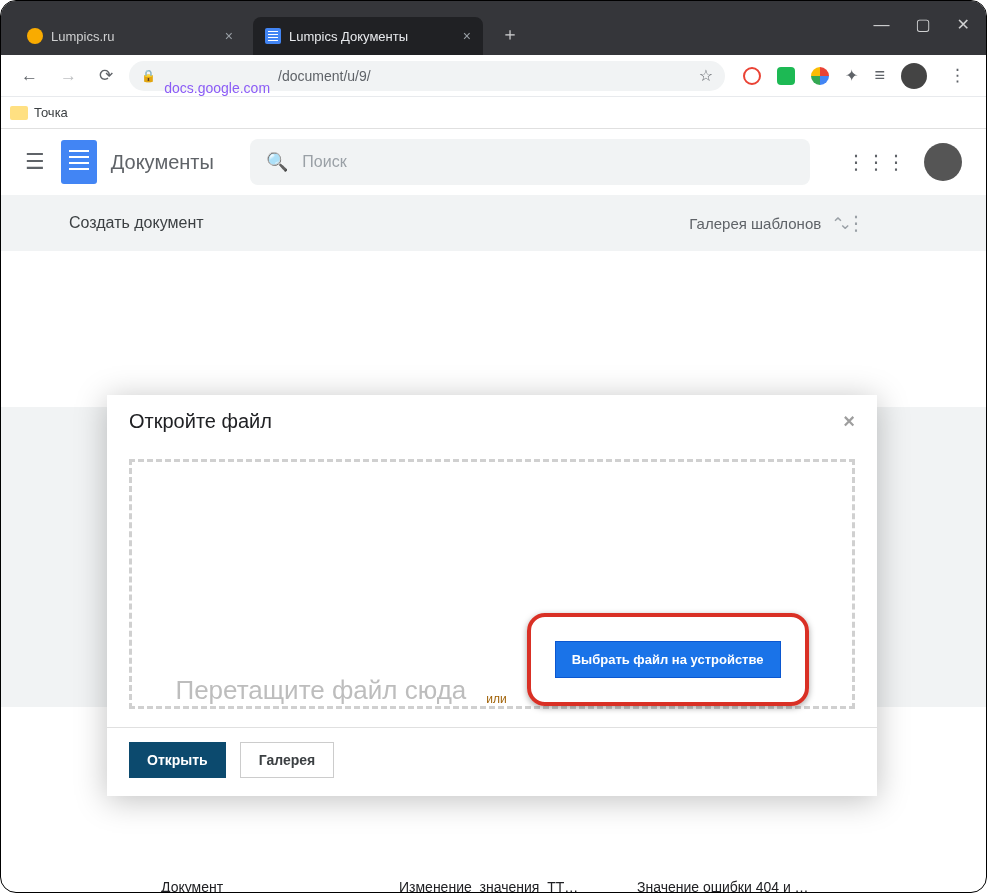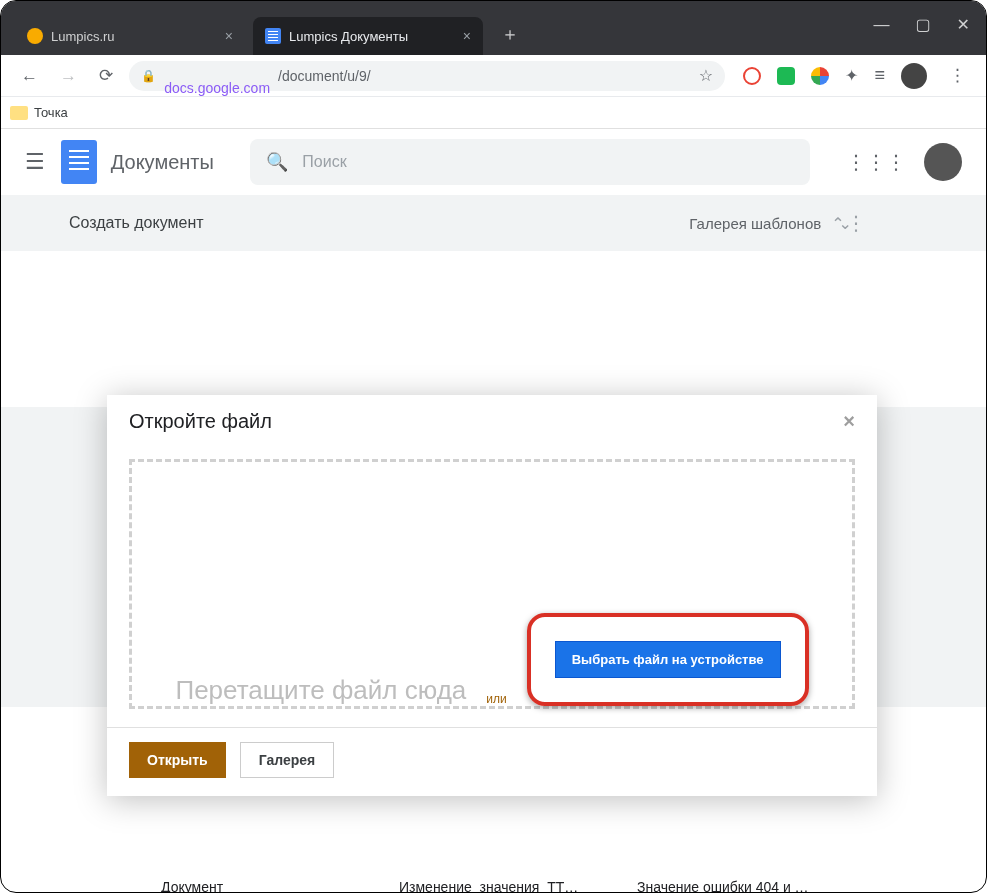--- a/index.html
+++ b/index.html
@@ -65,21 +65,21 @@
   .dlg-close{font-size:20px;color:#9e9e9e;cursor:pointer;font-weight:bold;}
   .dlg-tabs{display:flex;gap:34px;padding:8px 22px 0;border-bottom:1px solid #e0e0e0;}
   .dlg-tab{font-size:14px;color:#3c4043;padding:10px 2px 12px;}
   .dlg-tab.active{color:#202124;font-weight:bold;border-bottom:3px solid #1a73e8;}
   .drop-wrap{margin:18px 22px;border:3px dashed #d0d0d0;height:250px;display:flex;align-items:flex-end;justify-content:center;gap:20px;}
   .drop-text{font-size:26px;color:#bdbdbd;}
   .or-text{font-size:12px;color:#a16207;}
   .highlight{position:relative;padding:24px;border:4px solid #d93025;border-radius:18px;box-shadow:0 2px 6px rgba(0,0,0,.35);text-decoration:underline;}
   .pick-btn{background:#1a73e8;color:#fff;font-size:13px;font-weight:bold;padding:10px 16px;border:1px solid #0b57d0;cursor:pointer;}
   .dlg-foot{border-top:1px solid #e0e0e0;margin-top:6px;padding:14px 22px 0;display:flex;gap:14px;}
-  .btn-open{background:#a16207;color:#fff;font-weight:bold;border:none;padding:9px 18px;font-size:14px;}
+  .btn-open{background:#0c4a6e;color:#fff;font-weight:bold;border:none;padding:9px 18px;font-size:14px;}
   .btn-cancel{background:#fff;color:#3c4043;border:1px solid #ccc;padding:9px 18px;font-size:14px;font-weight:bold;}
 </style>
 </head>
 <body>
 
 <div class="outer-frame">
 
   <div class="window-chrome">
     <div class="tabs">
       <div class="tab tab-inactive">

